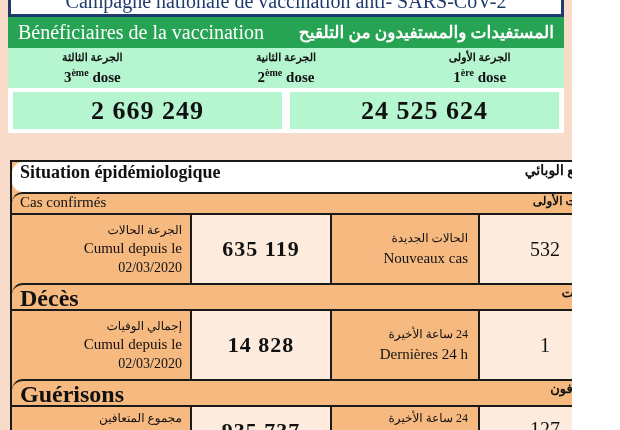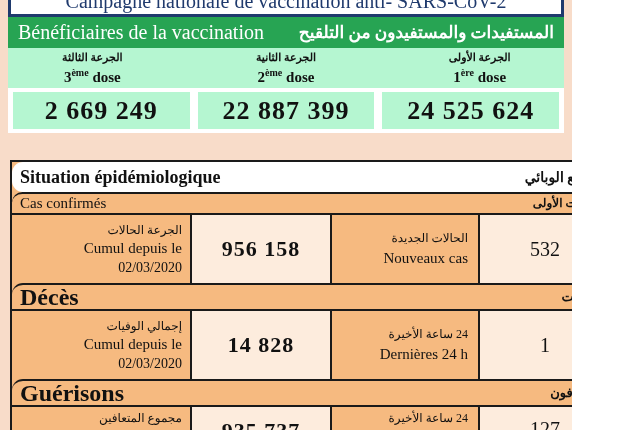--- a/index.html
+++ b/index.html
@@ -43,21 +43,21 @@
   }
   .vcell{
     flex:1; background:#b5f6d1; display:flex; align-items:center; justify-content:center;
     font-size:26px; font-weight:bold; letter-spacing:1px;
   }
   
   #epi{
     position:absolute; left:10px; width:602px; top:160px;
     border:2px solid #1a1a1a; box-sizing:border-box; background:#f6ba80;
   }
-  .row{display:flex; align-items:center; justify-content:space-between;
+  .row{display:flex; align-items:flex-start; justify-content:space-between;
        padding:0 8px; box-sizing:border-box;border-radius:11px;}
   .row-header{height:30px; background:#ffffff;}
   .row-header .fr{font-size:18px; font-weight:bold;}
   .row-header .ar{font-size:14px; font-weight:bold; direction:rtl;}
   .row-sub{height:21px; background:#f6ba80; border-top:2px solid #1a1a1a;}
   .row-sub .fr{font-size:15px;}
   .row-sub .ar{font-size:12px; font-weight:bold; direction:rtl;}
   .row-section{height:26px; background:#f6ba80; border-top:2px solid #1a1a1a;}
   .row-section .fr{font-size:24px; font-weight:bold;}
   .row-section .ar{font-size:13px; font-weight:bold; direction:rtl;}
@@ -115,21 +115,20 @@
       <span class="fr"><span>2</span><sup>ème</sup><span> dose</span></span>
     </div>
     <div class="dose-col">
       <span class="ar">الجرعة الأولى</span>
       <span class="fr"><span>1</span><sup>ère</sup><span> dose</span></span>
     </div>
   </div>
 
   <div id="dose-values">
     <div class="vcell">2 669 249</div>
-    <div class="vcell">22 887 399</div>
     <div class="vcell">24 525 624</div>
   </div>
 
   <div id="epi">
 
     <div class="row row-header">
       <span class="fr">Situation épidémiologique</span>
       <span class="ar">الوضع الوبائي</span>
     </div>
 
@@ -137,21 +136,21 @@
       <span class="fr">Cas confirmés</span>
       <span class="ar">الحالات الأولى</span>
     </div>
     <div class="row-data">
       <div class="cell cell-label">
         <span class="lbl-ar">الجرعة الحالات</span>
         <span class="lbl-fr">Cumul depuis le</span>
         <span class="lbl-date">02/03/2020</span>
       </div>
       <div class="cell cell-value">
-        <span class="val-cumul">956 158</span>
+        <span class="val-cumul">635 119</span>
       </div>
       <div class="cell cell-label2">
         <span class="lbl-ar">الحالات الجديدة</span>
         <span class="lbl-fr">Nouveaux cas</span>
       </div>
       <div class="cell cell-value2">
         <span class="val-recent">532</span>
       </div>
     </div>
 

